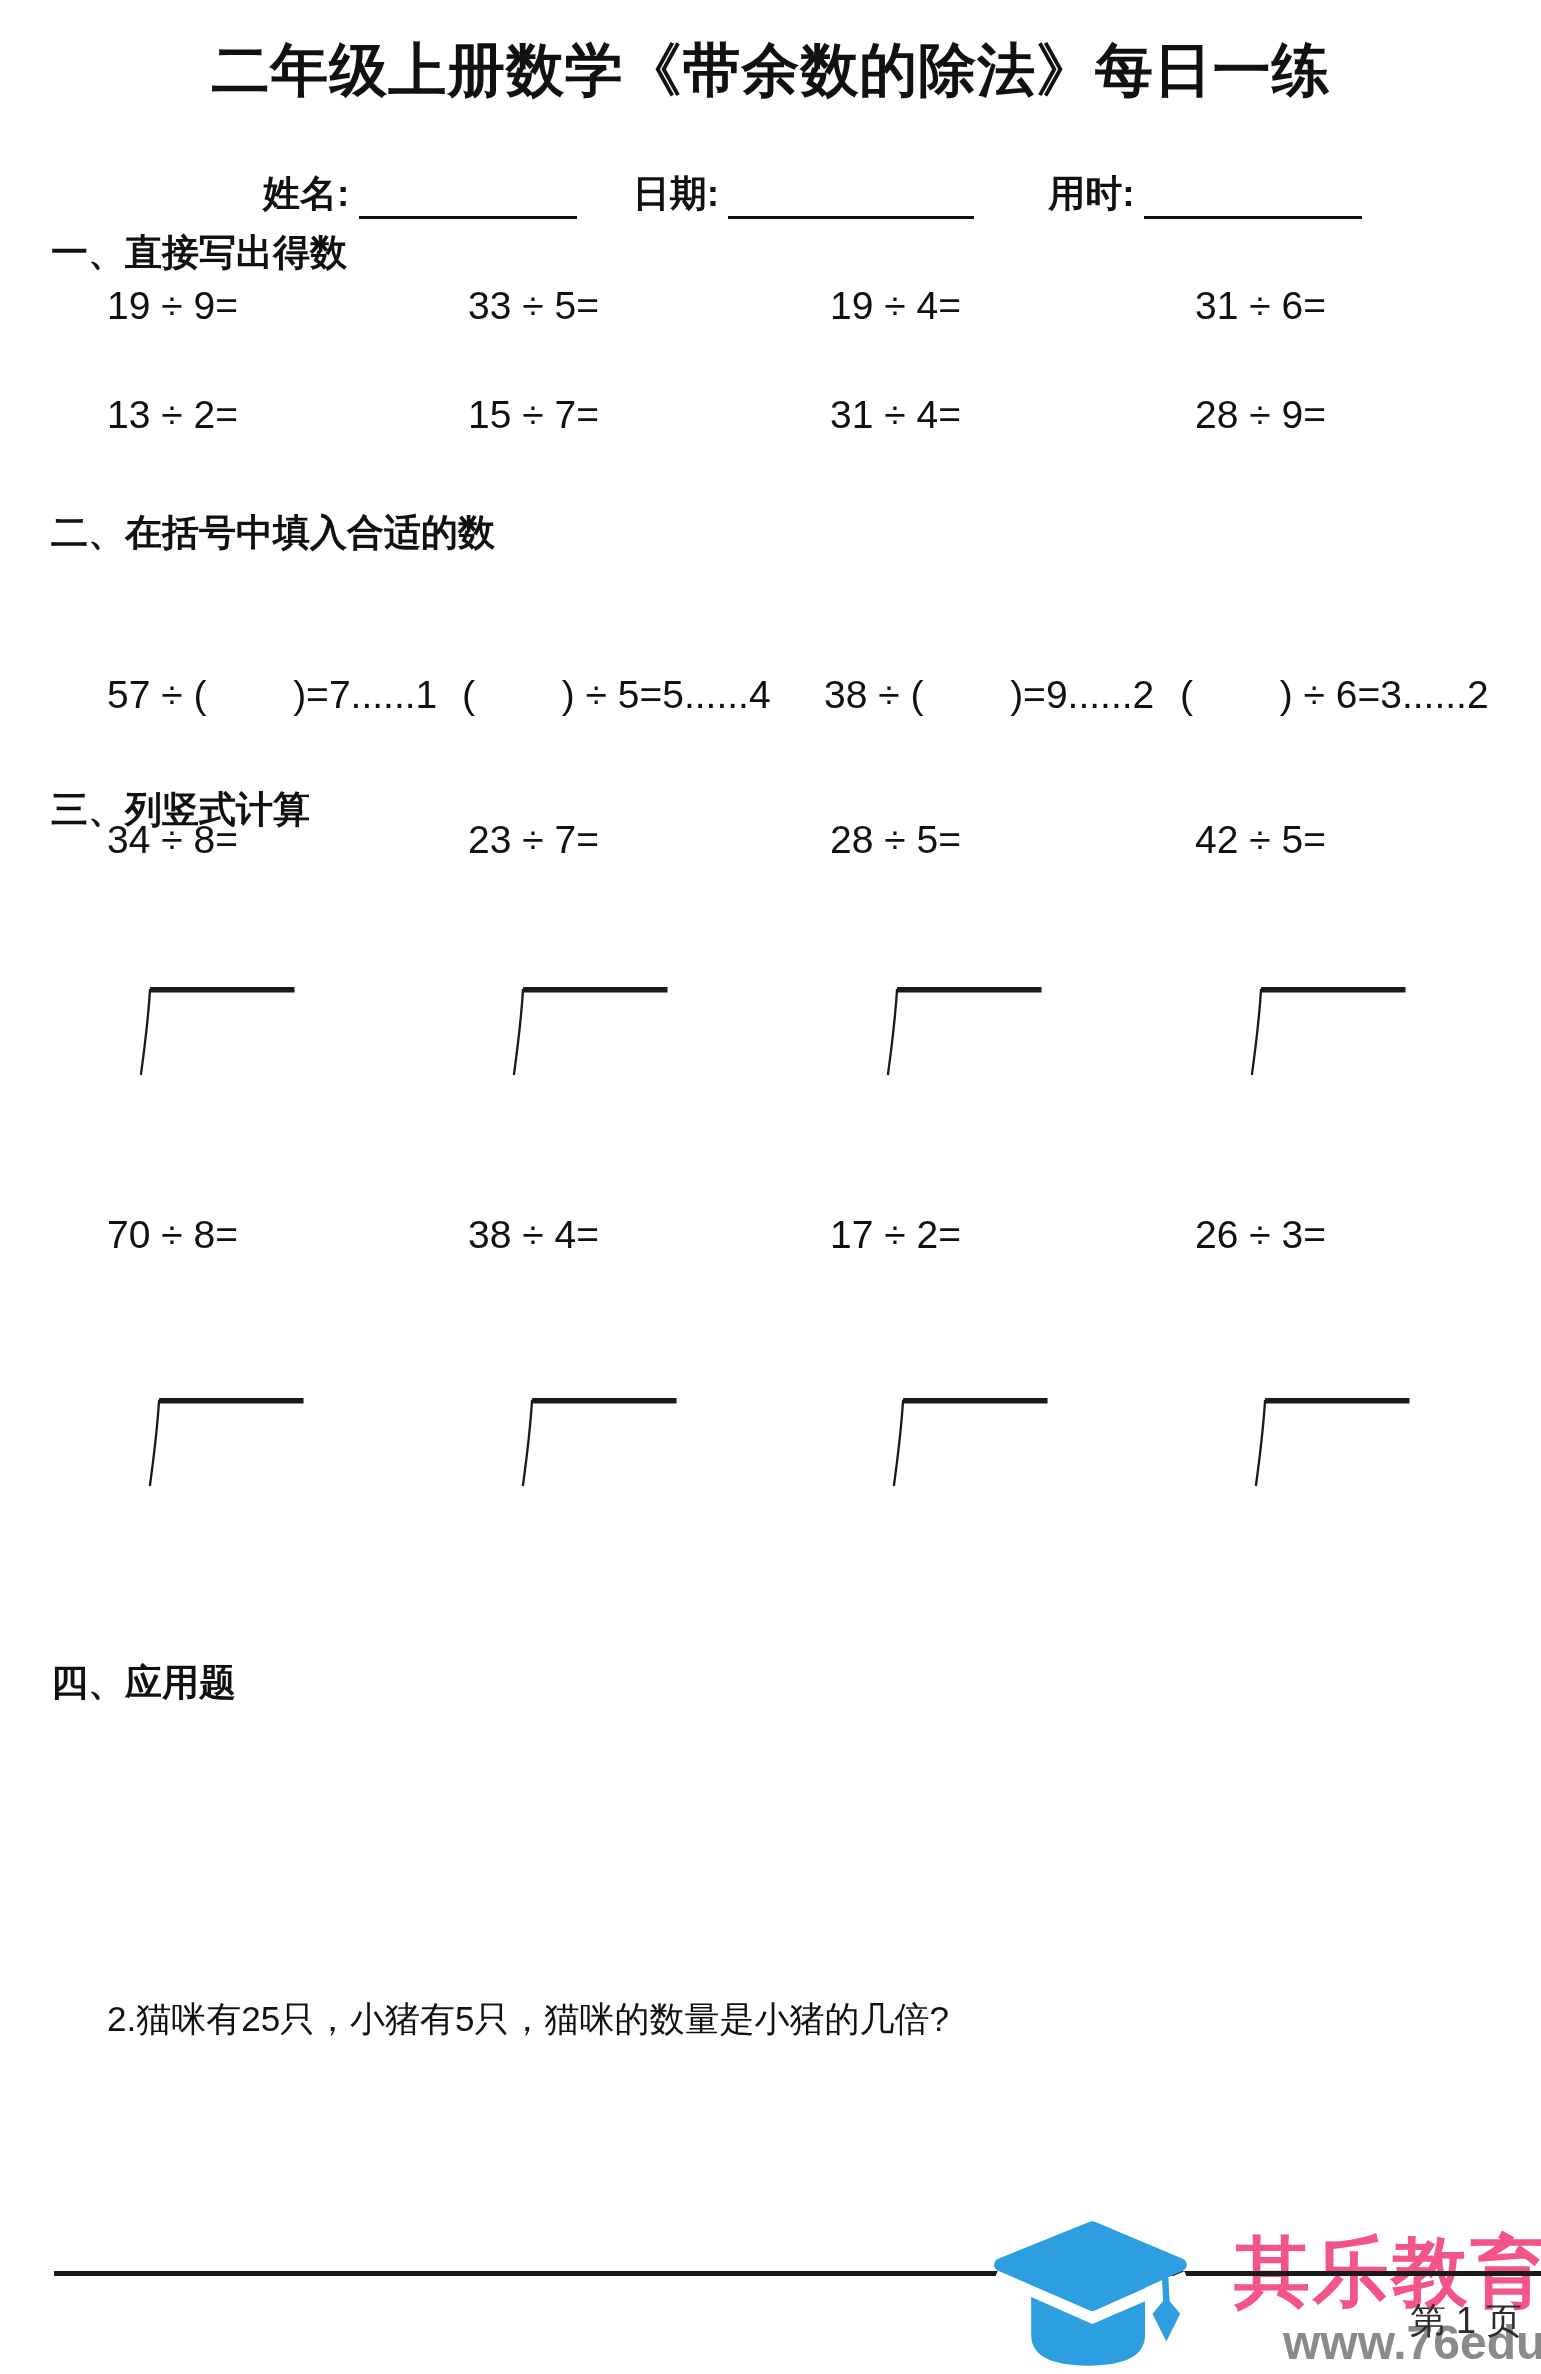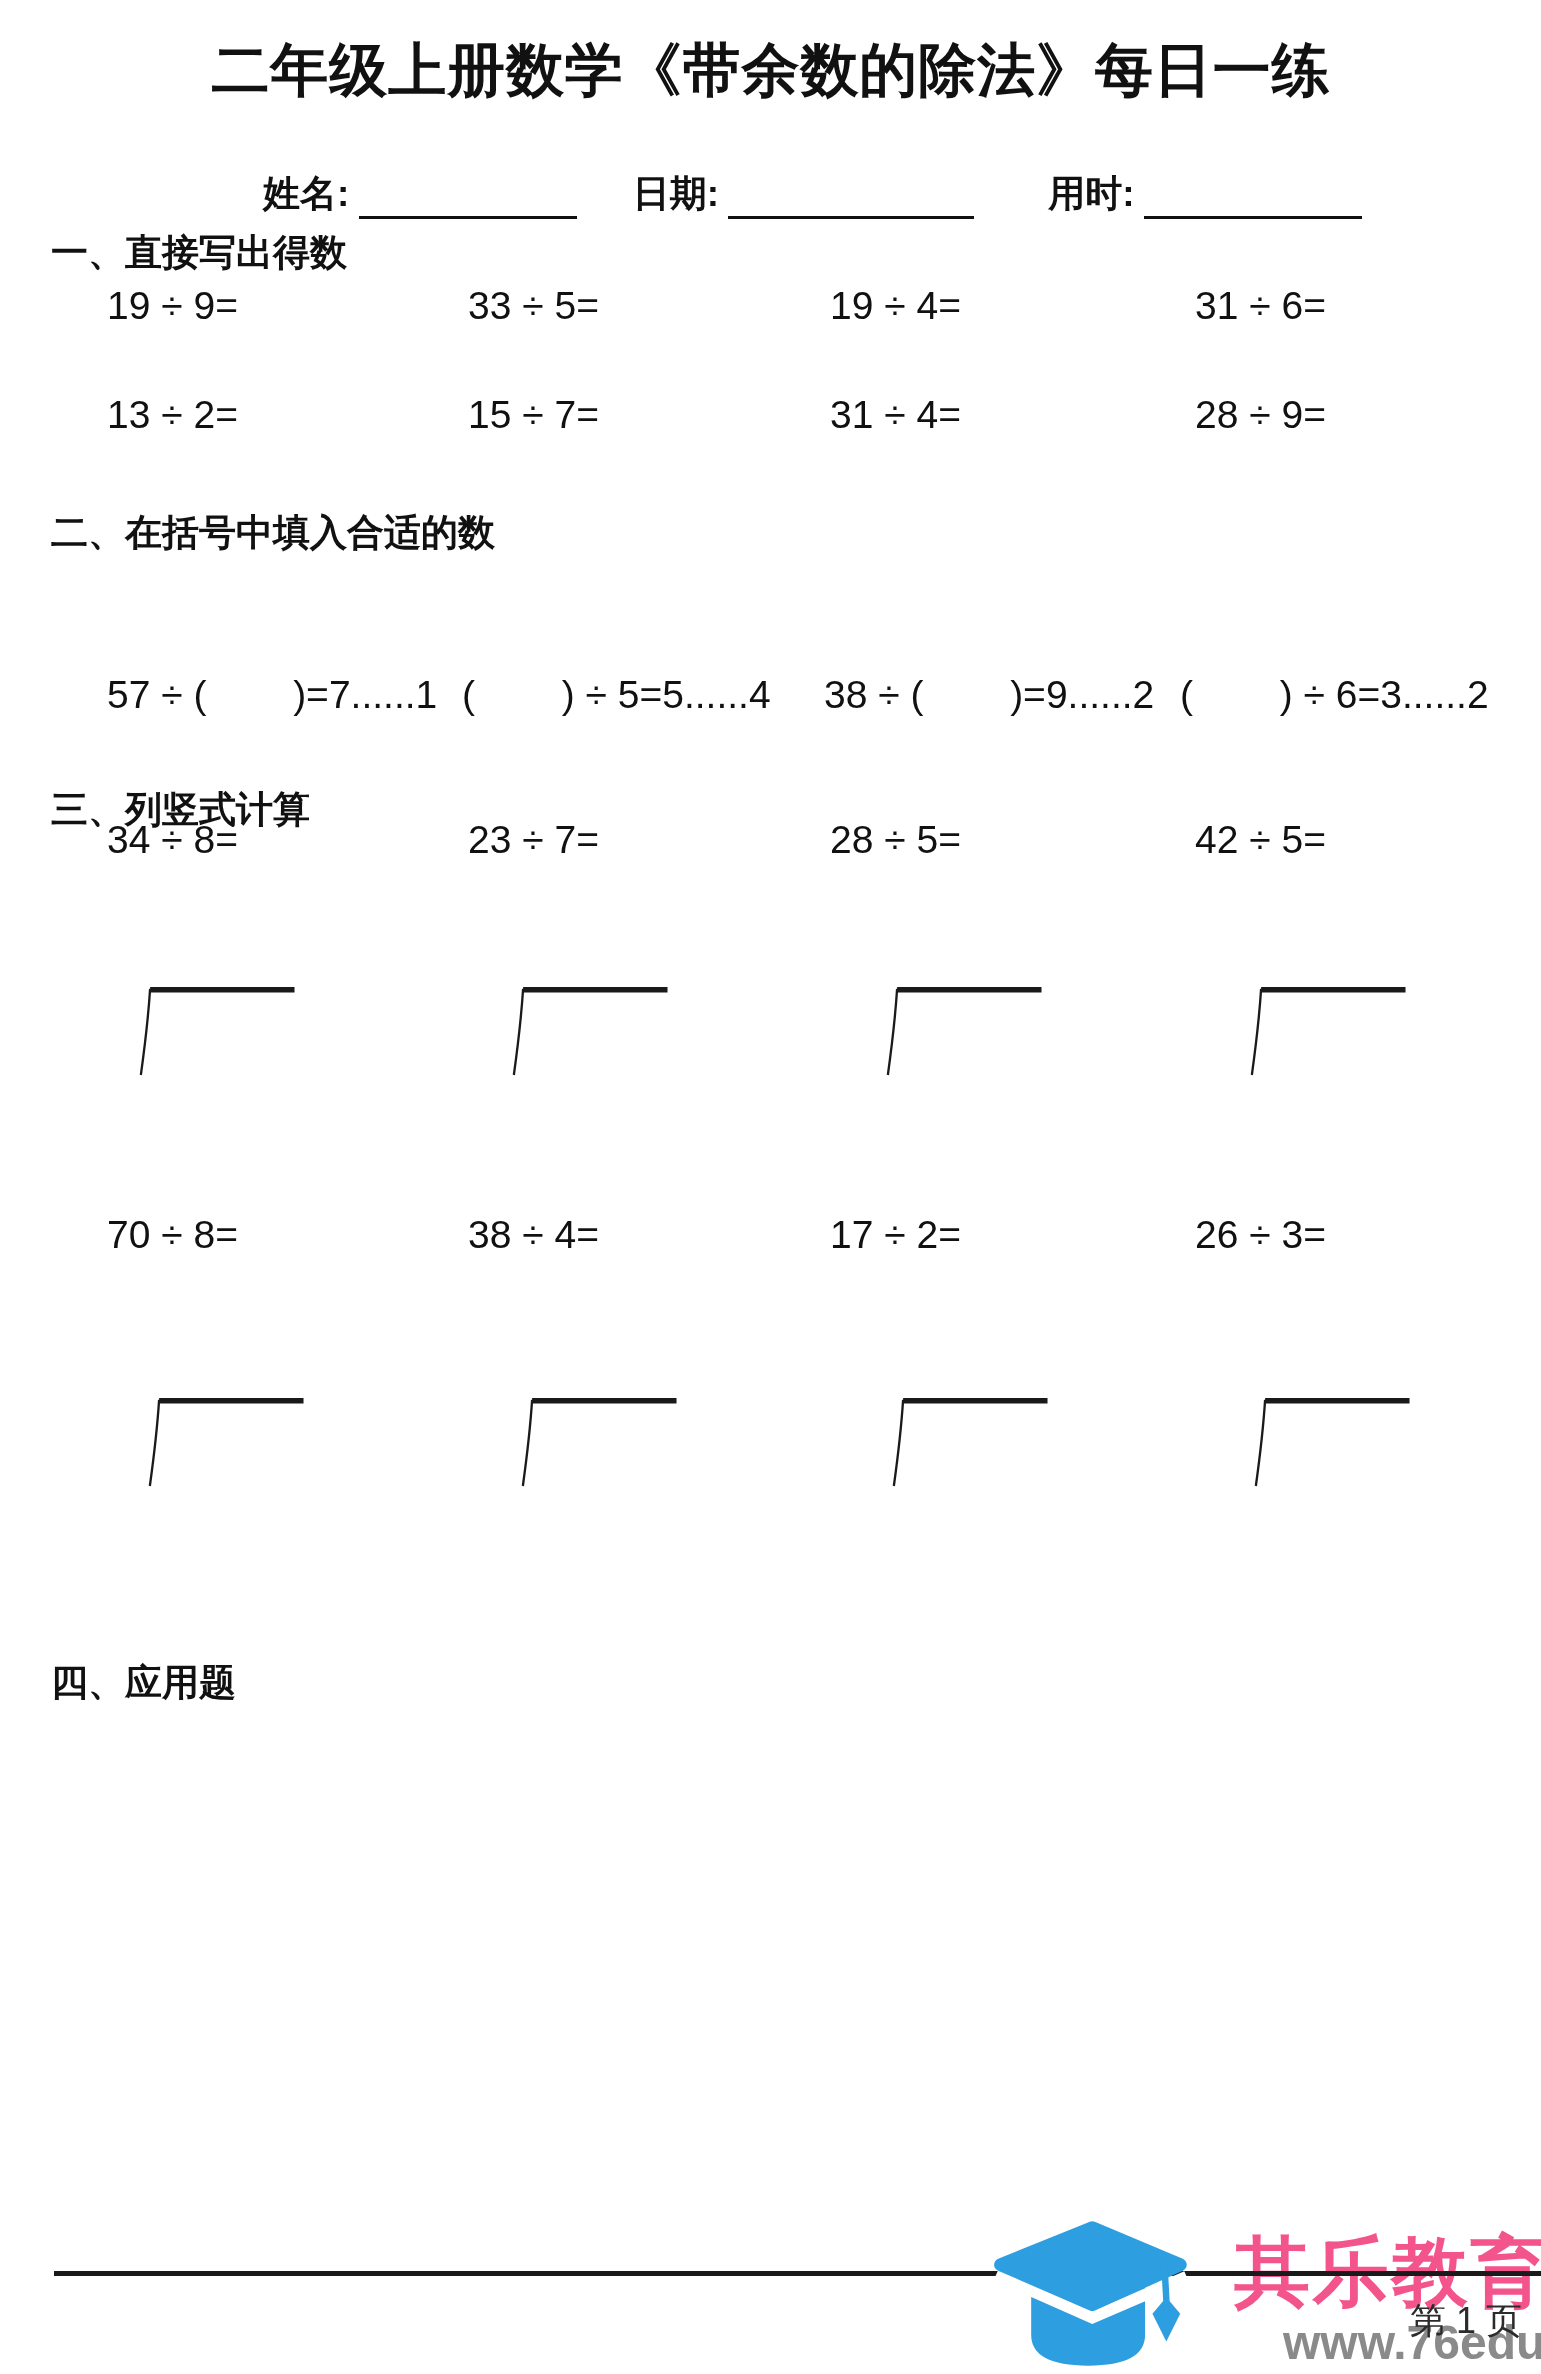--- a/index.html
+++ b/index.html
@@ -204,20 +204,21 @@
   <svg class="bracket" style="left:892px;top:1396px;" viewBox="0 0 175 100">
     <line x1="12" y1="5" x2="168" y2="5" stroke="#1a1a1a" stroke-width="6"></line>
     <path d="M12,4 C10,35 6,68 2,97" stroke="#1a1a1a" stroke-width="2.5" fill="none"></path>
   </svg>
   <svg class="bracket" style="left:1254px;top:1396px;" viewBox="0 0 175 100">
     <line x1="12" y1="5" x2="168" y2="5" stroke="#1a1a1a" stroke-width="6"></line>
     <path d="M12,4 C10,35 6,68 2,97" stroke="#1a1a1a" stroke-width="2.5" fill="none"></path>
   </svg>
 
   <div class="sec-heading h4">四、应用题</div>
+  <div class="word-problem wp-2">2.猫咪有25只，小猪有5只，猫咪的数量是小猪的几倍?</div>
 
   <div class="footer-line"></div>
 
   <div class="brand-text">其乐教育</div>
   <div class="site-text">www.76edu.com</div>
   <div class="page-number">第 1 页</div>
 
   <svg class="logo-cap" viewBox="0 0 230 175">
 
     <path d="M52,60 H175 V133 Q175,166 113.5,166 Q52,166 52,133 Z" fill="#2D9EE0"></path>

